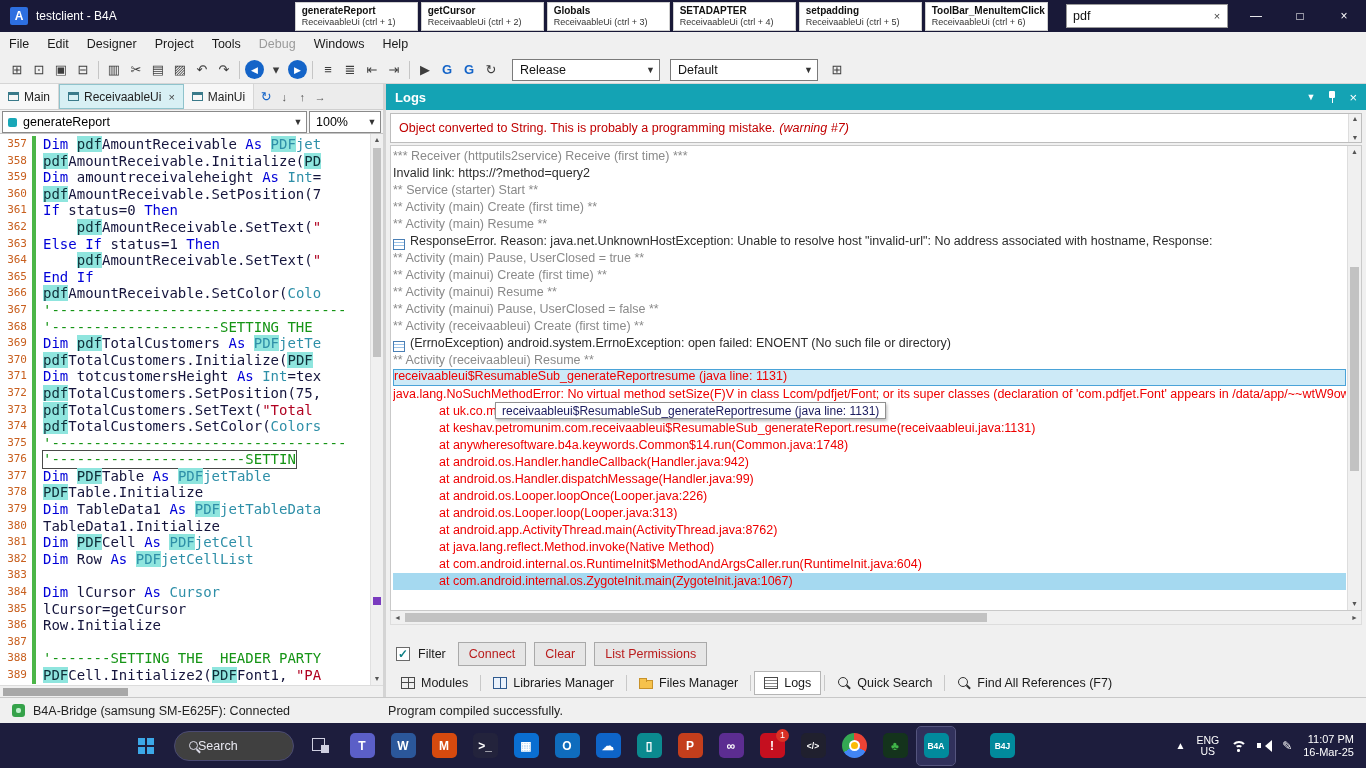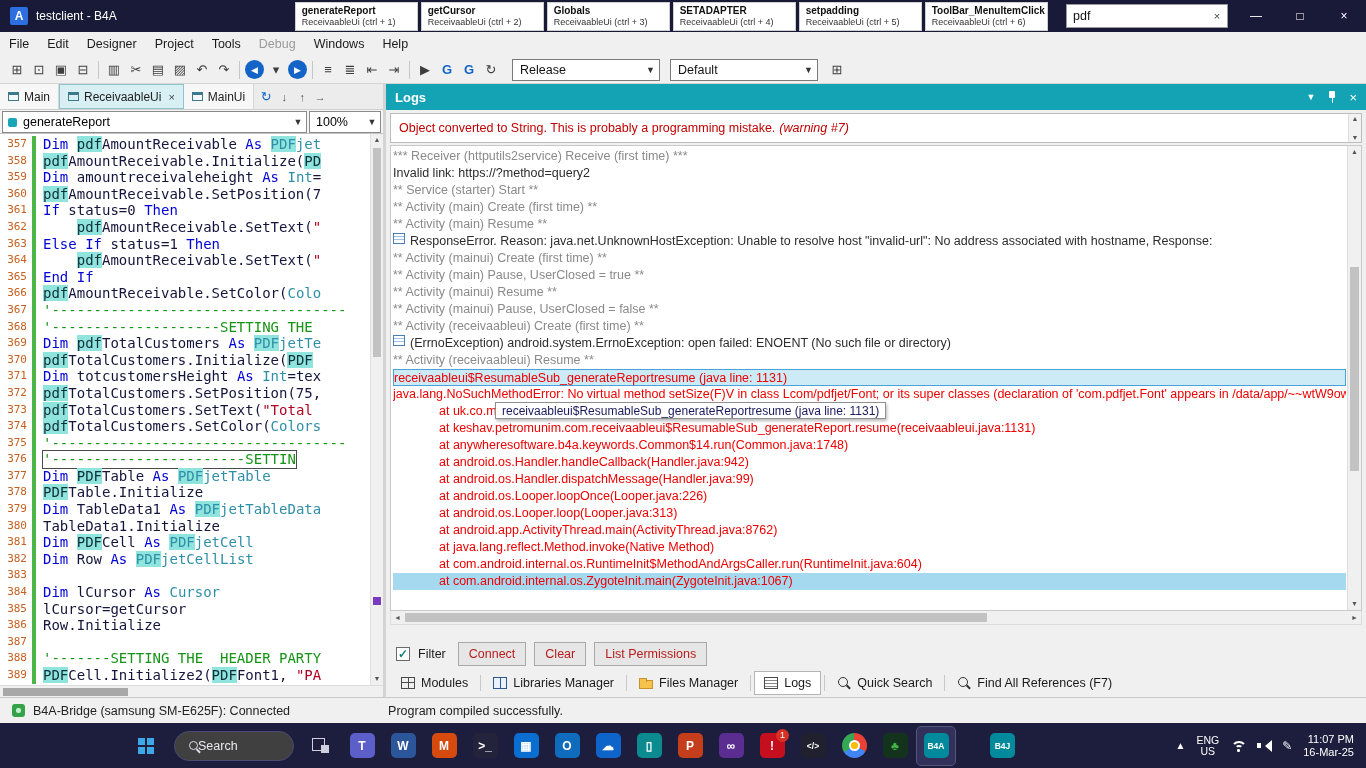--- a/index.html
+++ b/index.html
@@ -98,21 +98,21 @@
   .hdr-x{font-size:13px;cursor:pointer}
 
   .warning-box{margin:3px 4px 2px 4px;background:#fff;border:1px solid #bdbdbd;height:30px;display:flex;
     align-items:center;padding:0 32px 0 8px;font-size:12.5px;color:#c00000;position:relative;white-space:nowrap;overflow:hidden}
   .wtag{font-style:italic;margin-left:4px}
   .mini-sb{position:absolute;right:0;top:0;bottom:0;width:13px;background:#f2f2f2;border-left:1px solid #ddd;
     display:flex;flex-direction:column;justify-content:space-between;align-items:center;font-size:7px;color:#555;padding:1px 0}
 
   .log-wrap{flex:1;margin:0 4px;background:#fff;border:1px solid #c9c9c9;position:relative;overflow:hidden}
   .log-lines{position:absolute;top:2px;left:2px;right:15px;bottom:0;overflow:hidden}
-  .log-line{height:17px;line-height:17px;font-size:12.5px;white-space:nowrap;display:flex;align-items:flex-start;gap:5px;position:relative}
+  .log-line{height:17px;line-height:17px;font-size:12.5px;white-space:nowrap;display:flex;align-items:flex-end;gap:5px;position:relative}
   .log-muted{color:#8a8a8a}
   .log-plain{color:#2c2c2c}
   .log-error{color:#ee0000}
   .log-line.indent{padding-left:46px}
   .log-line.sel-box{background:#cdeaf7;border:1px solid #4aa3d8}
   .log-line.sel-fill{background:#a5d9f0}
   .log-ico{width:12px;height:11px;border:1px solid #4a7fb5;flex:none;
     background:linear-gradient(#fff 0 2px,#9cc3e8 2px 3px,#fff 3px 5px,#9cc3e8 5px 6px,#fff 6px)}
   .log-tooltip{position:absolute;left:102px;top:-1px;background:#fff;border:1px solid #909090;
     box-shadow:1px 2px 3px rgba(0,0,0,.28);padding:0 6px;height:17px;line-height:16px;font-size:12px;color:#1a1a5e;z-index:5}
@@ -404,24 +404,24 @@
             <span>** Activity (main) Create (first time) **</span>
           </div>
           <div class="log-line log-muted">
             <span>** Activity (main) Resume **</span>
           </div>
           <div class="log-line log-plain">
             <span class="log-ico"></span>
             <span>ResponseError. Reason: java.net.UnknownHostException: Unable to resolve host "invalid-url": No address associated with hostname, Response:</span>
           </div>
           <div class="log-line log-muted">
+            <span>** Activity (main) Pause, UserClosed = true **</span>
+          </div>
+          <div class="log-line log-muted">
             <span>** Activity (mainui) Create (first time) **</span>
-          </div>
-          <div class="log-line log-muted">
-            <span>** Activity (main) Pause, UserClosed = true **</span>
           </div>
           <div class="log-line log-muted">
             <span>** Activity (mainui) Resume **</span>
           </div>
           <div class="log-line log-muted">
             <span>** Activity (mainui) Pause, UserClosed = false **</span>
           </div>
           <div class="log-line log-muted">
             <span>** Activity (receivaableui) Create (first time) **</span>
           </div>

